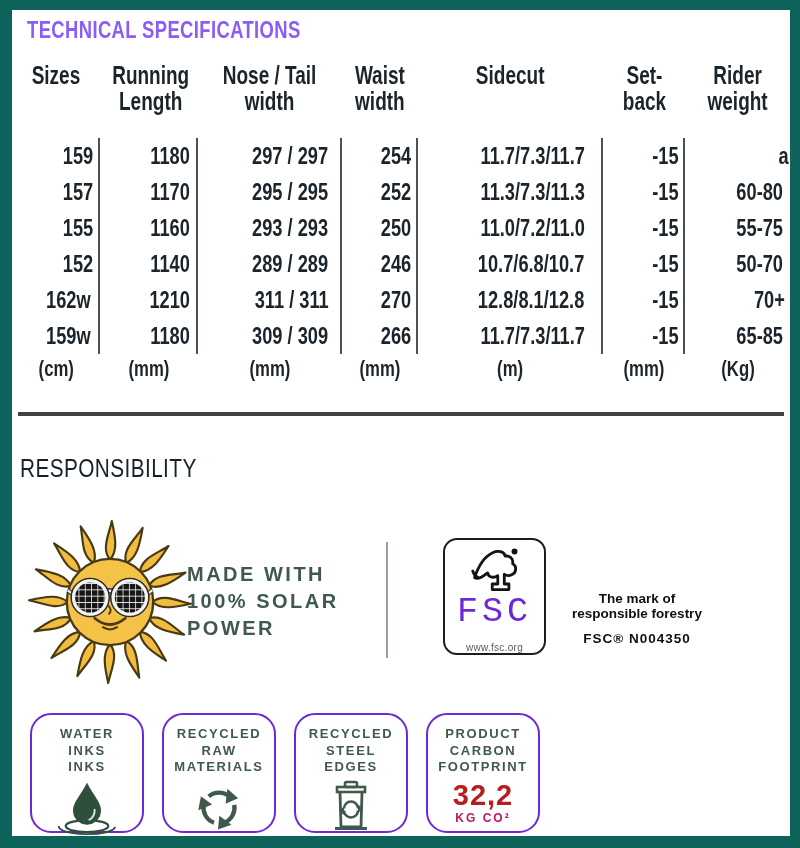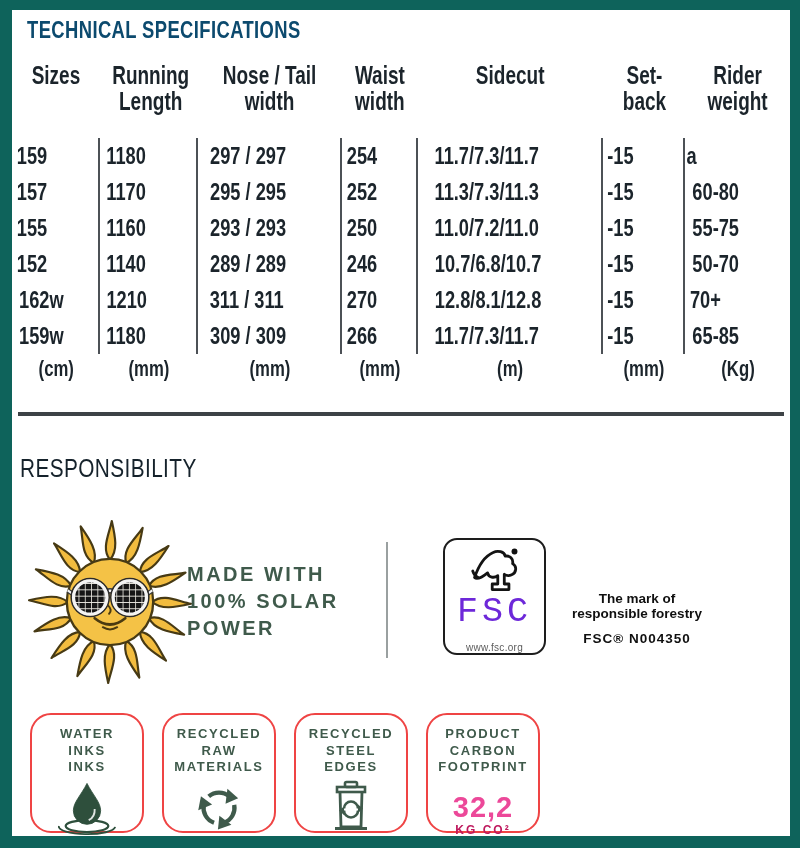--- a/index.html
+++ b/index.html
@@ -12,34 +12,34 @@
   }
   .frame {
     position:absolute; left:12px; top:10px; right:10px; bottom:12px;
     background:#ffffff;
   }
   .cond { display:inline-block; transform:scaleX(0.76); transform-origin:center; white-space:pre-line; }
   .cond-left { display:inline-block; transform:scaleX(0.8); transform-origin:left center; white-space:nowrap; }
 
   .specs-title {
     position:absolute; left:15px; top:7px;
-    font-size:23px; font-weight:700; color:#0c4a6e; letter-spacing:0.5px;
+    font-size:23px; font-weight:700; color:#8b5cf6; letter-spacing:0.5px;
   }
   .grid7 {
     position:absolute; left:0; width:778px;
     display:grid; grid-template-columns:88px 98px 144px 76px 185px 82px 105px;
   }
   .thead { top:52px; }
   .hcell {
     text-align:center; font-size:25px; font-weight:700; line-height:26px;
     color:#1b242b;
   }
   .tbody { top:128px; grid-auto-rows:36px; }
   .dcell {
-    display:flex; align-items:center; justify-content:flex-start;
+    display:flex; align-items:center; justify-content:flex-end;
     font-size:24px; font-weight:700; color:#1b242b;
   }
   .dcell.sep { border-right:2px solid #4c5156; }
   .tunits { top:342px; grid-auto-rows:34px; }
   .ucell {
     display:flex; align-items:center; justify-content:center;
     font-size:22px; font-weight:700; color:#1b242b;
   }
   .divider { position:absolute; left:6px; top:402px; width:766px; height:4px; background:#3d4246; }
   .resp-title {
@@ -63,30 +63,30 @@
     letter-spacing:4px; line-height:26px; margin-top:-2px;
   }
   .fsc-url { font-size:10px; color:#5c5c5c; margin-top:17px; letter-spacing:0.3px; }
   .fsc-mark {
     position:absolute; left:535px; top:581px; width:180px; text-align:center;
     color:#101010; font-weight:700; font-size:13.5px; line-height:15px;
   }
   .fsc-license { margin-top:10px; font-size:13.5px; letter-spacing:1px; }
   .badges { position:absolute; left:18px; top:703px; display:flex; gap:18px; }
   .badge {
-    width:114px; height:120px; border:2px solid #ef4444; border-radius:21px;
+    width:114px; height:120px; border:2px solid #6d28d9; border-radius:21px;
     display:flex; flex-direction:column; align-items:center; padding-top:11px;
     background:#fff;
   }
   .badge-line {
     font-size:13px; font-weight:700; letter-spacing:1.6px; color:#3f5a4b;
     line-height:16.5px; text-align:center; white-space:nowrap;
   }
   .badge-icon { margin-top:4px; display:flex; align-items:center; justify-content:center; flex:1; }
-  .badge-value { font-size:29px; font-weight:700; letter-spacing:1px; color:#ec4899; line-height:30px; margin-top:16px;text-align:center; }
+  .badge-value { font-size:29px; font-weight:700; letter-spacing:1px; color:#b91c1c; line-height:30px; margin-top:4px;text-align:center; }
   .badge-unit { font-size:12px; font-weight:700; letter-spacing:2px; color:#be185d; margin-top:1px; }
 </style>
 </head>
 <body>
 
 <div class="frame">
 
   <div class="specs-title">
     <span class="cond-left">TECHNICAL SPECIFICATIONS</span>
   </div>

